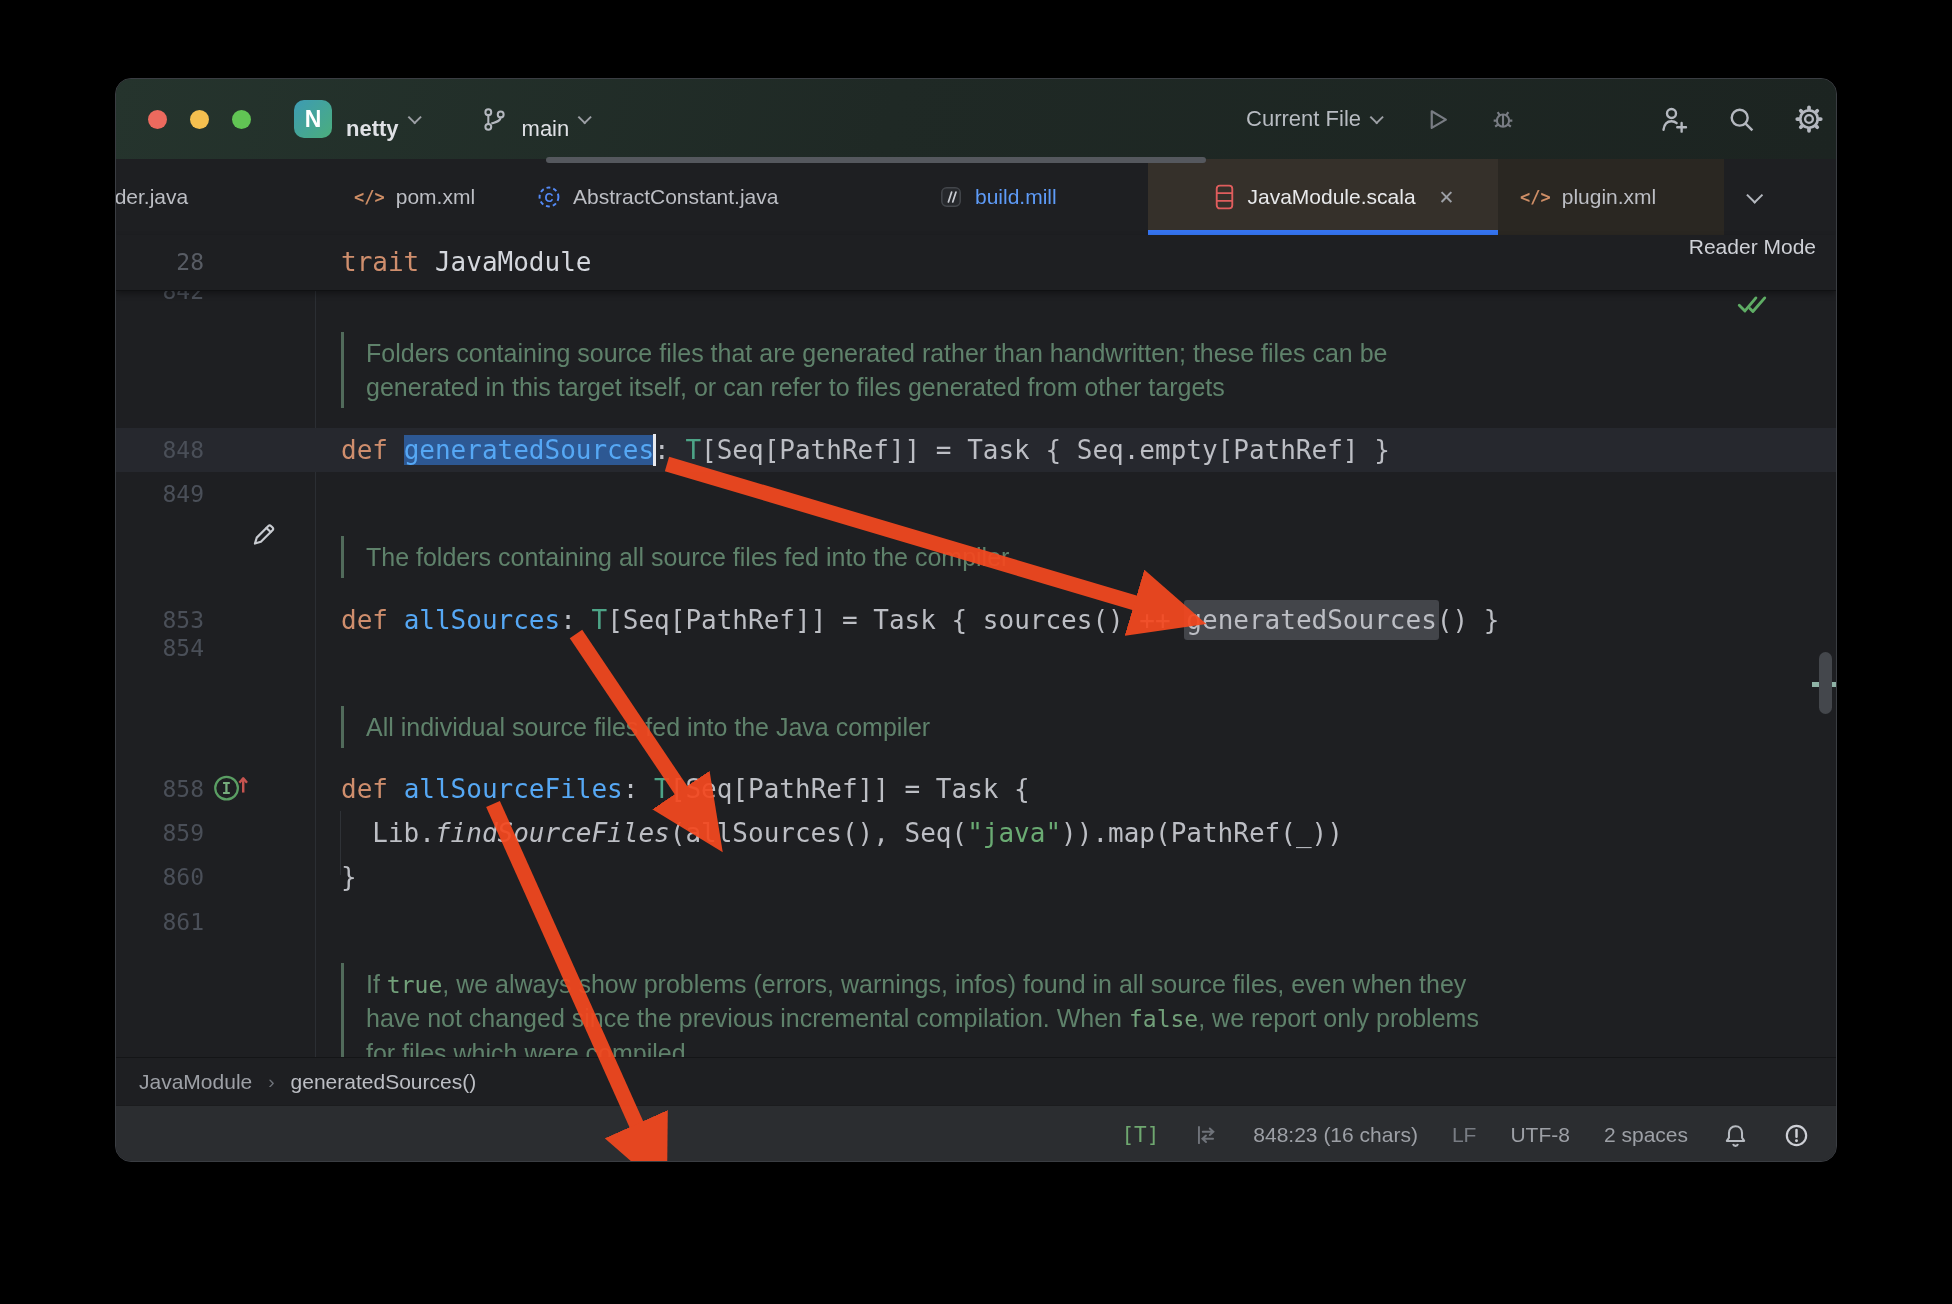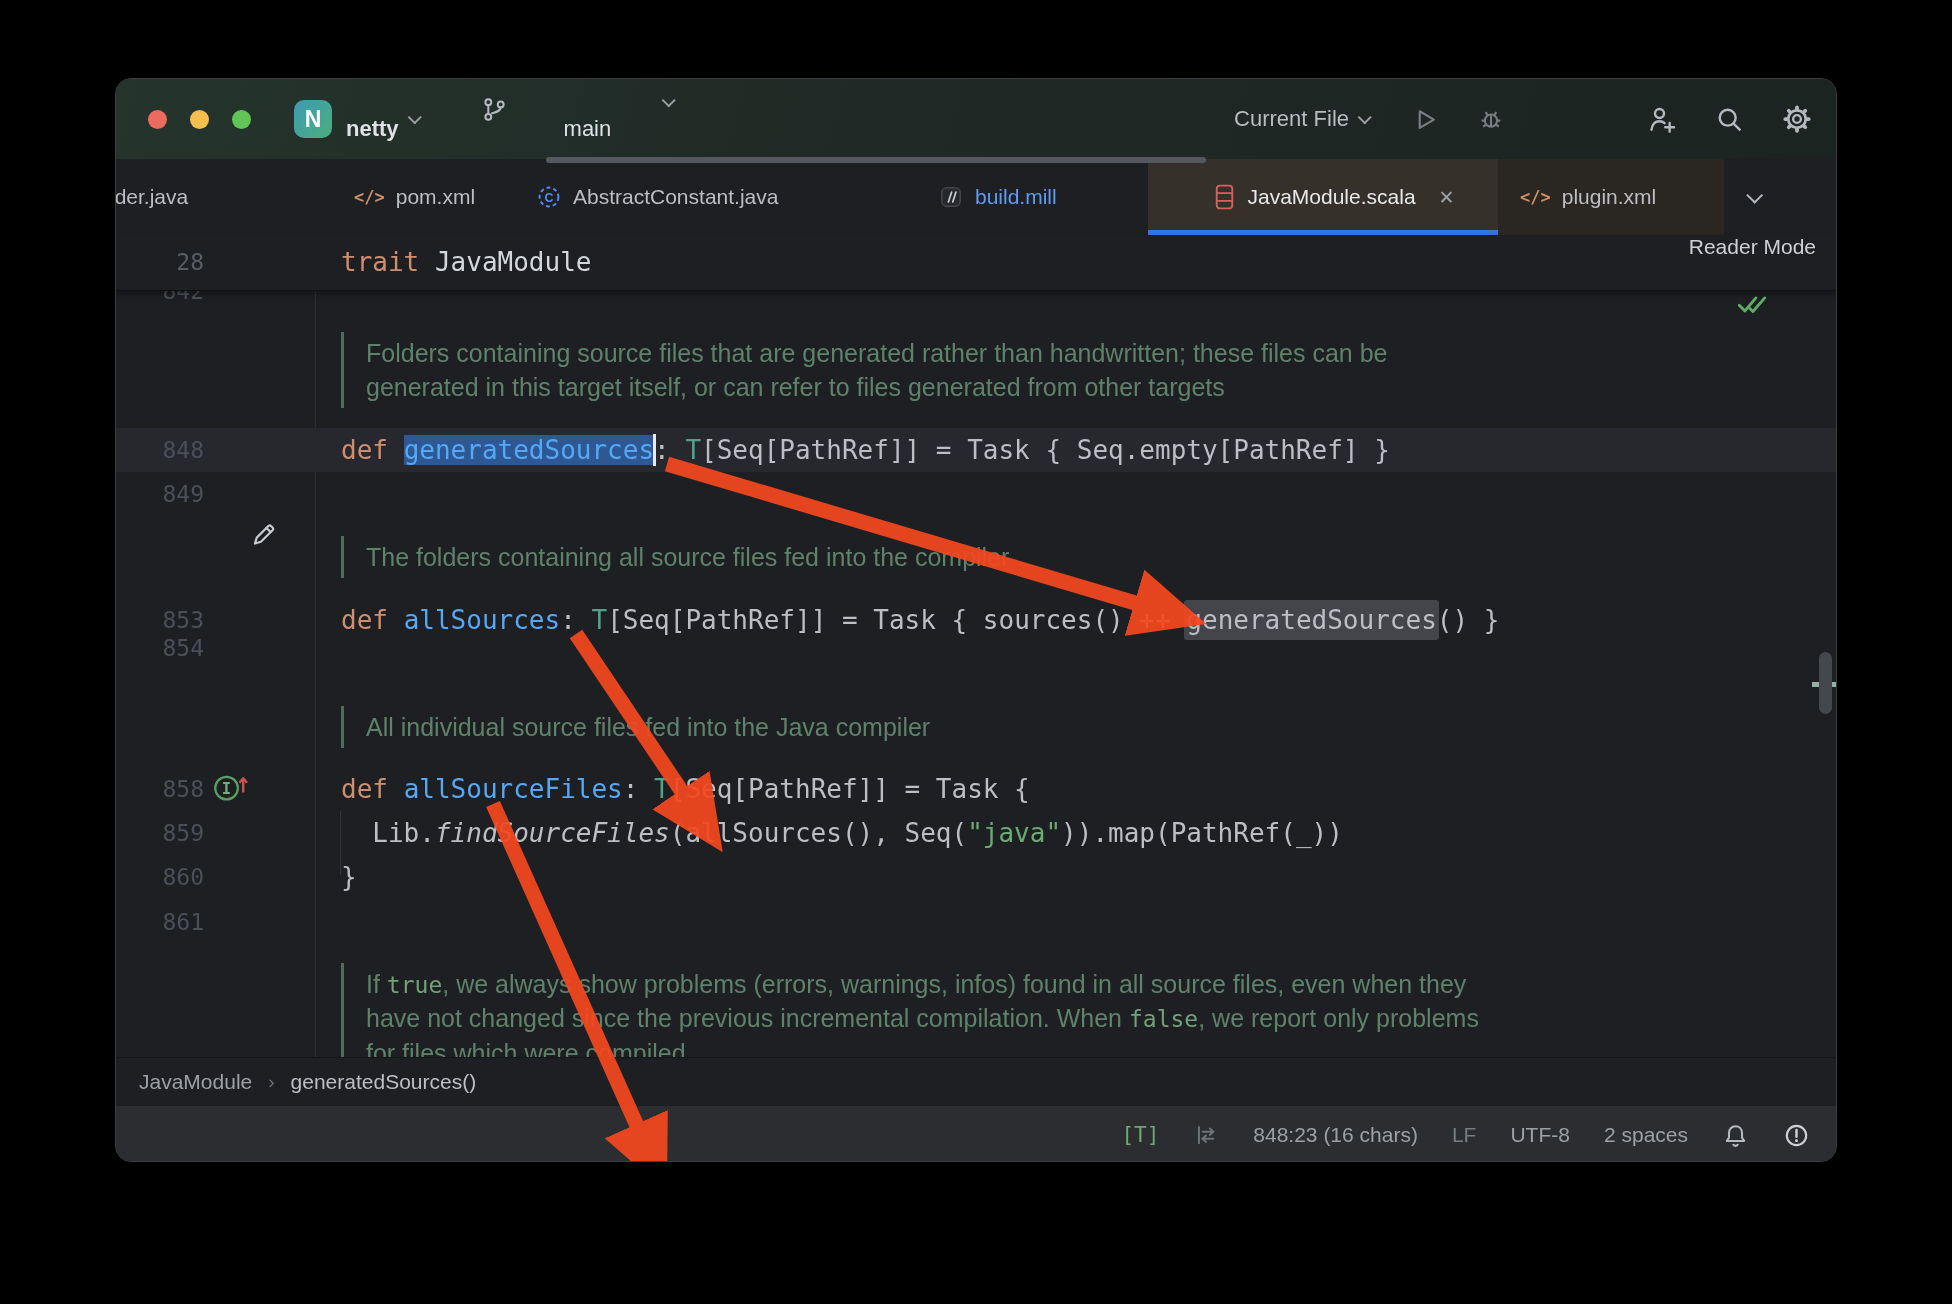--- a/index.html
+++ b/index.html
@@ -17,22 +17,22 @@
     display:flex;align-items:center;}
   .traffic{display:flex;gap:23px;margin-left:32px;}
   .light{width:19px;height:19px;border-radius:50%;}
   .light.red{background:#EC6A5E}.light.yellow{background:#F4BF4F}.light.green{background:#61C454}
   .proj-badge{margin-left:43px;width:38px;height:38px;border-radius:10px;
     background:linear-gradient(135deg,#3D9BB4 0%,#4BAE7C 100%);
     color:#fff;font-weight:bold;font-size:23px;display:flex;align-items:center;justify-content:center;}
   .tb-text{color:#DFE1E5;font-size:22px;margin-left:14px;margin-top:20px;}
   .chev{display:inline-block;width:8px;height:8px;border-right:2px solid #9DA0A6;
     border-bottom:2px solid #9DA0A6;transform:rotate(45deg) translateY(-1px);margin:0 4px 3px 10px;}
-  .branch-wrap{display:flex;margin-left:58px;gap:42px;}
-  .tb-right{margin-left:auto;display:flex;align-items:center;padding-right:24px;}
+  .branch-wrap{display:flex;align-items:center;margin-left:58px;}
+  .tb-right{margin-left:auto;display:flex;align-items:center;padding-right:12px;}
   .runcfg{color:#B8BCC2;font-size:22px;}
   .tb-ic{margin-left:38px;cursor:default;}
   .gap-big{margin-left:104px;}
 
   
   .tabbar{position:absolute;left:0;top:80px;right:0;height:76px;background:#1E1F22;
     border-bottom:1px solid #17181A;}
   .tabs-scrollbar{position:absolute;left:430px;top:-2px;width:660px;height:6px;border-radius:3px;background:#55585E;z-index:3;}
   .tab{position:absolute;top:0;bottom:0;display:flex;align-items:center;gap:11px;
     color:#BCBEC4;font-size:21px;white-space:nowrap;}

